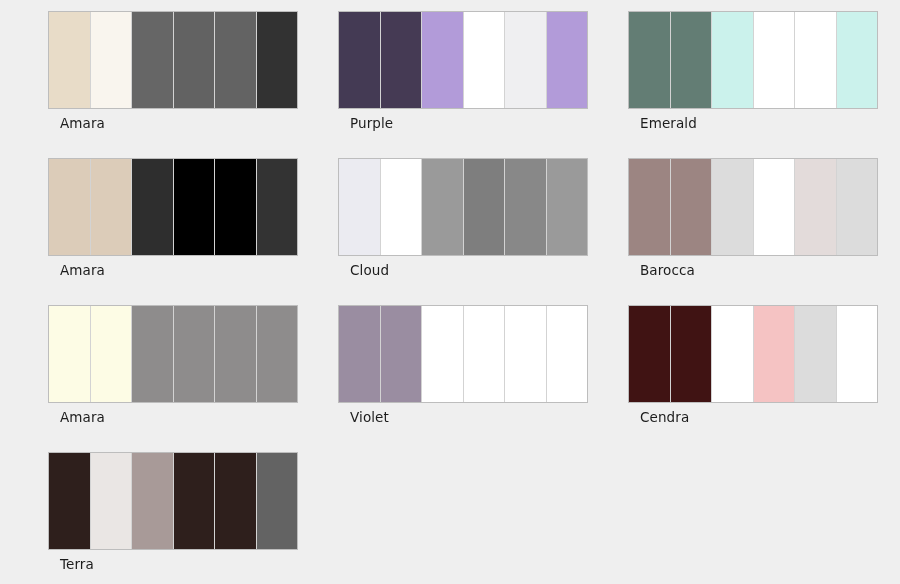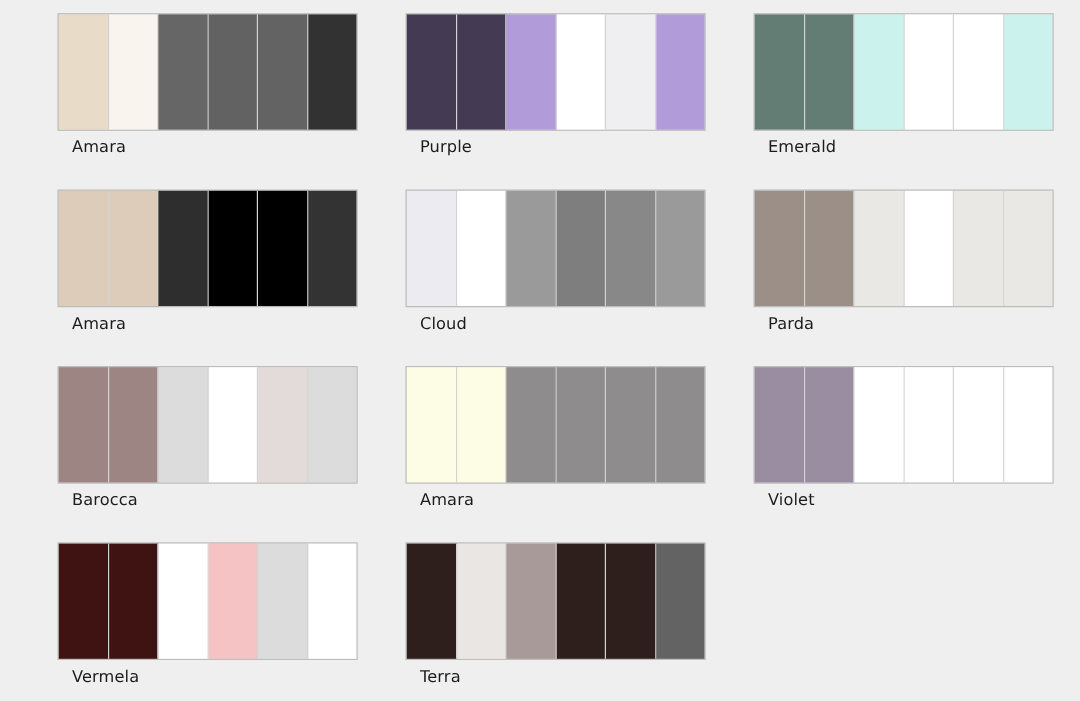--- a/index.html
+++ b/index.html
@@ -111,31 +111,20 @@
         <div class="swatch" style="background: rgb(255, 255, 255); border-right-color: rgb(211, 211, 211);"></div>
         <div class="swatch" style="background: rgb(154, 154, 154); border-right-color: rgb(211, 211, 211);"></div>
         <div class="swatch" style="background: rgb(126, 126, 126); border-right-color: rgb(211, 211, 211);"></div>
         <div class="swatch" style="background: rgb(136, 136, 136); border-right-color: rgb(211, 211, 211);"></div>
         <div class="swatch" style="background: rgb(154, 154, 154);"></div>
       </div>
       <div class="palette-label">Cloud</div>
     </div>
     <div class="palette-card">
       <div class="swatch-strip" style="border-color: rgb(189, 189, 189);">
-        <div class="swatch" style="background: rgb(155, 143, 136); border-right-color: rgb(211, 211, 211);"></div>
-        <div class="swatch" style="background: rgb(155, 143, 136); border-right-color: rgb(211, 211, 211);"></div>
-        <div class="swatch" style="background: rgb(233, 232, 228); border-right-color: rgb(211, 211, 211);"></div>
-        <div class="swatch" style="background: rgb(255, 255, 255); border-right-color: rgb(211, 211, 211);"></div>
-        <div class="swatch" style="background: rgb(233, 232, 228); border-right-color: rgb(211, 211, 211);"></div>
-        <div class="swatch" style="background: rgb(233, 232, 228);"></div>
-      </div>
-      <div class="palette-label">Parda</div>
-    </div>
-    <div class="palette-card">
-      <div class="swatch-strip" style="border-color: rgb(189, 189, 189);">
         <div class="swatch" style="background: rgb(156, 133, 130); border-right-color: rgb(211, 211, 211);"></div>
         <div class="swatch" style="background: rgb(156, 133, 130); border-right-color: rgb(211, 211, 211);"></div>
         <div class="swatch" style="background: rgb(220, 220, 220); border-right-color: rgb(211, 211, 211);"></div>
         <div class="swatch" style="background: rgb(255, 255, 255); border-right-color: rgb(211, 211, 211);"></div>
         <div class="swatch" style="background: rgb(227, 219, 218); border-right-color: rgb(211, 211, 211);"></div>
         <div class="swatch" style="background: rgb(220, 220, 220);"></div>
       </div>
       <div class="palette-label">Barocca</div>
     </div>
     <div class="palette-card">
@@ -162,21 +151,21 @@
     </div>
     <div class="palette-card">
       <div class="swatch-strip" style="border-color: rgb(189, 189, 189);">
         <div class="swatch" style="background: rgb(64, 19, 19); border-right-color: rgb(211, 211, 211);"></div>
         <div class="swatch" style="background: rgb(64, 19, 19); border-right-color: rgb(211, 211, 211);"></div>
         <div class="swatch" style="background: rgb(255, 255, 255); border-right-color: rgb(211, 211, 211);"></div>
         <div class="swatch" style="background: rgb(245, 195, 195); border-right-color: rgb(211, 211, 211);"></div>
         <div class="swatch" style="background: rgb(220, 220, 220); border-right-color: rgb(211, 211, 211);"></div>
         <div class="swatch" style="background: rgb(255, 255, 255);"></div>
       </div>
-      <div class="palette-label">Vermela</div>
+      <div class="palette-label">Cendra</div>
     </div>
     <div class="palette-card">
       <div class="swatch-strip" style="border-color: rgb(189, 189, 189);">
         <div class="swatch" style="background: rgb(46, 31, 28); border-right-color: rgb(211, 211, 211);"></div>
         <div class="swatch" style="background: rgb(234, 230, 228); border-right-color: rgb(211, 211, 211);"></div>
         <div class="swatch" style="background: rgb(168, 154, 152); border-right-color: rgb(211, 211, 211);"></div>
         <div class="swatch" style="background: rgb(46, 31, 28); border-right-color: rgb(211, 211, 211);"></div>
         <div class="swatch" style="background: rgb(46, 31, 28); border-right-color: rgb(211, 211, 211);"></div>
         <div class="swatch" style="background: rgb(99, 99, 99);"></div>
       </div>

